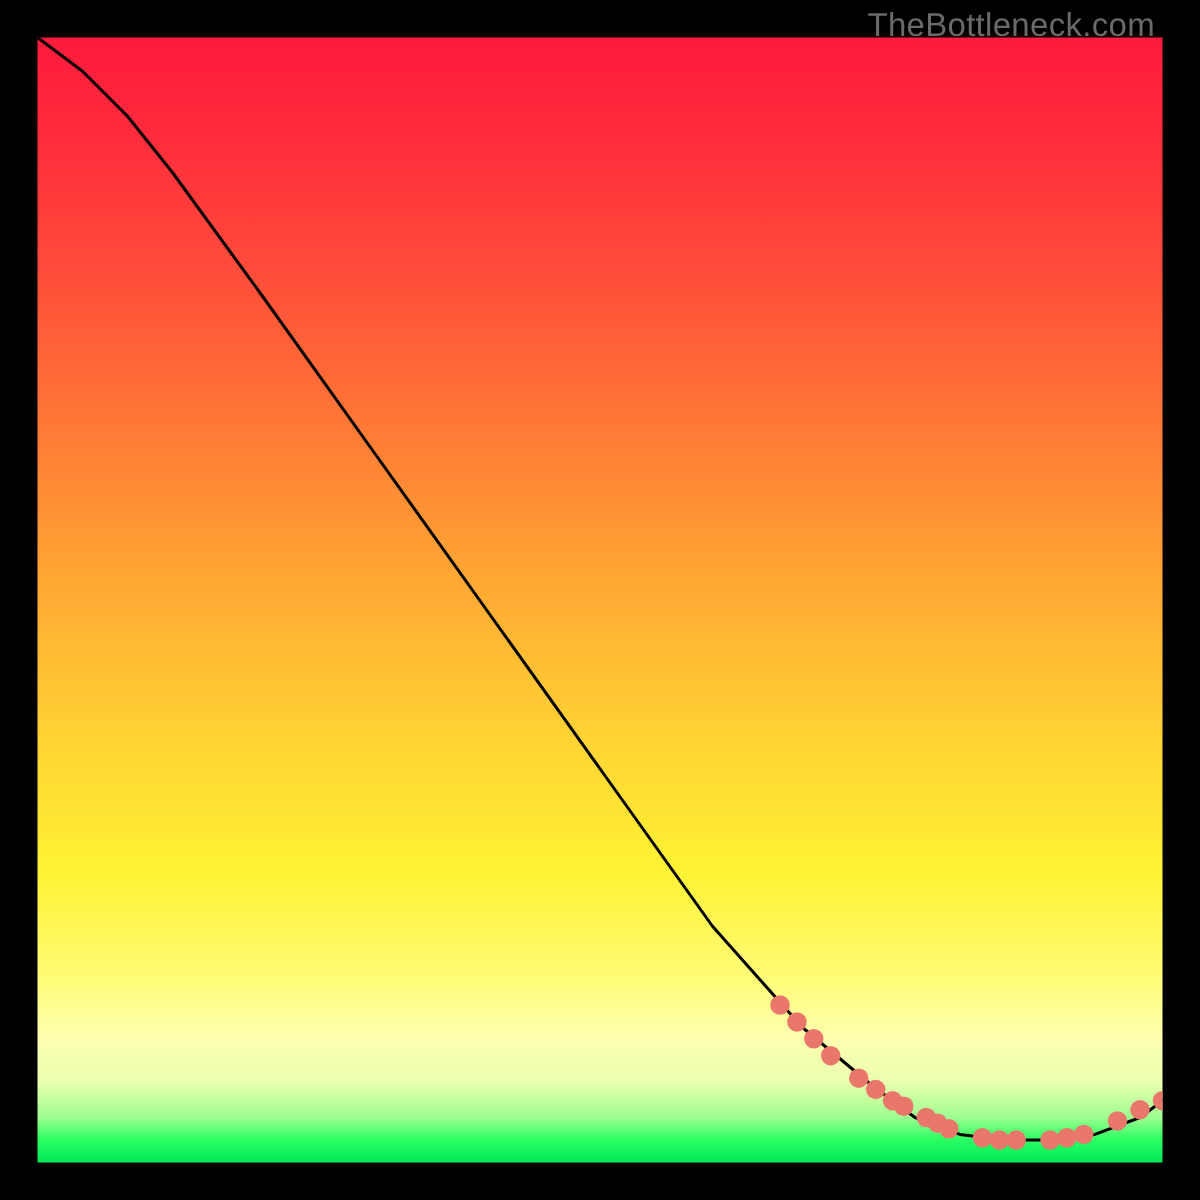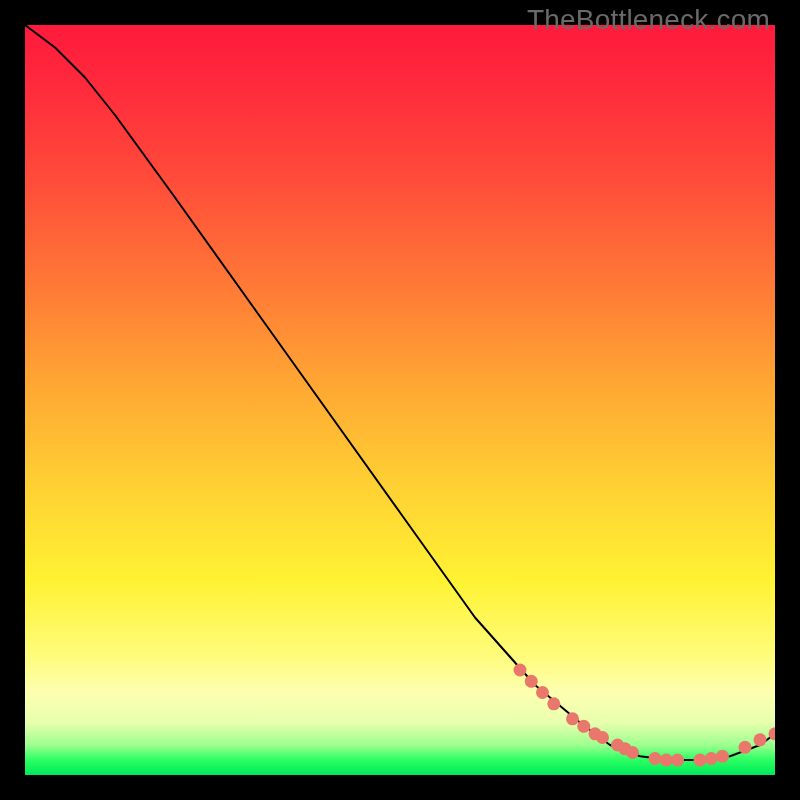--- a/index.html
+++ b/index.html
@@ -39,21 +39,21 @@
       #9dff8f 96%,
       #2aff62 98%,
       #00e85a 100%
     );
   }
   .watermark {
     position: absolute;
     top: 4px;
     right: 30px;
     color: #6a6a6a;
-    font-size: 28px;
+    font-size: 22px;
     font-weight: 500;
     letter-spacing: 0.2px;
     user-select: none;
   }
   svg.curve {
     position: absolute;
     left: 0;
     top: 0;
     width: 750px;
     height: 750px;

